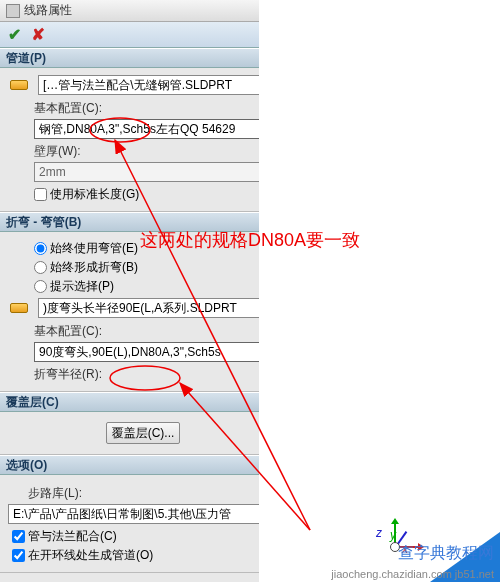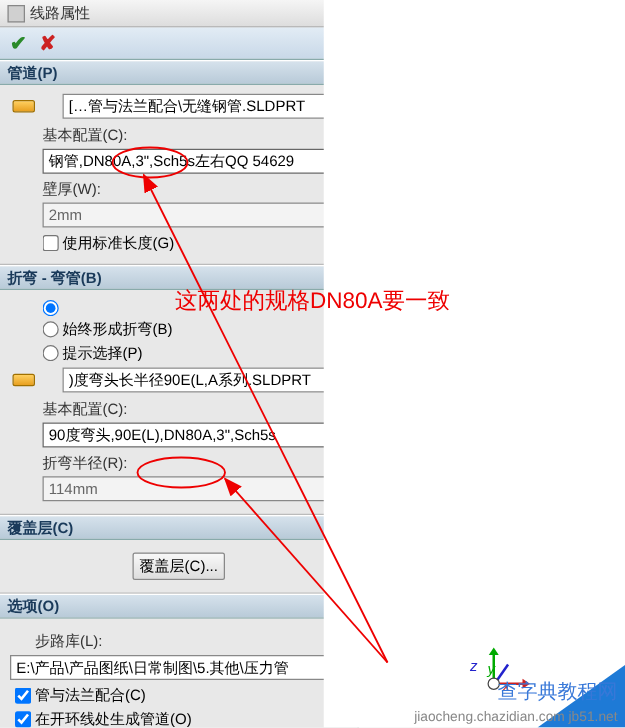--- a/index.html
+++ b/index.html
@@ -10,21 +10,21 @@
 .hdr-title{flex:1;color:#333;overflow:hidden;white-space:nowrap}
 .sq{width:14px;height:14px;border:1px solid #888;background:#eee;display:flex;align-items:center;justify-content:center;font-size:10px}
 .actionbar{height:26px;background:linear-gradient(#e2ecf5,#c8d8e8);border-bottom:1px solid #8aa;display:flex;align-items:center;gap:10px;padding:0 8px}
 .check{color:#2a8a2a;font-size:16px;font-weight:bold}
 .cross{color:#c22;font-size:16px;font-weight:bold}
 .sections{overflow:hidden}
 .sec-hdr{height:20px;background:linear-gradient(#d6e2ec,#b8cad8);border-top:1px solid #fff;border-bottom:1px solid #8aa;display:flex;align-items:center;padding:0 6px;justify-content:space-between}
 .sec-hdr span{color:#1a3a5a;font-weight:bold}
 .chev{color:#1a3a5a;font-size:10px}
 .sec-body{padding:6px 8px;background:#e8e8e8;border-bottom:1px solid #bbb}
-.row{display:flex;align-items:center;gap:20px;margin-bottom:4px}
+.row{display:flex;align-items:center;gap:8px;margin-bottom:4px}
 .ico{width:22px;height:22px;display:flex;align-items:center;justify-content:center}
 .ico-pipe{width:18px;height:10px;background:linear-gradient(#ffd060,#e8a020);border:1px solid #a07000;border-radius:2px}
 .field{flex:1;height:20px;background:#fff;border:1px solid #888;padding:0 4px;display:flex;align-items:center;overflow:hidden;white-space:nowrap}
 .field.ro{background:#f3f3f3;color:#666}
 .combo{flex:1;height:20px;background:#fff;border:1px solid #666;display:flex;align-items:center;position:relative}
 .combo-txt{flex:1;padding:0 4px;overflow:hidden;white-space:nowrap}
 .combo-btn{width:16px;height:18px;background:linear-gradient(#eee,#ccc);border-left:1px solid #888;display:flex;align-items:center;justify-content:center;font-size:8px}
 .lbl{color:#333;margin:4px 0 2px 26px}
 .indent{margin-left:26px}
 .radio-row,.chk-row{display:flex;align-items:center;gap:3px;margin:2px 0 2px 26px}
@@ -92,20 +92,21 @@
       </div>
     </div>
 
     <div class="sec-hdr">
       <span>折弯 - 弯管(B)</span>
       <span class="chev">⌃</span>
     </div>
     <div class="sec-body">
       <div class="radio-row">
           <input type="radio" name="b" checked="" style="">
+          <span>始终使用弯管(E)</span>
         </div>
       <div class="radio-row">
           <input type="radio" name="b" style="">
           <span>始终形成折弯(B)</span>
         </div>
       <div class="radio-row">
           <input type="radio" name="b" style="">
           <span>提示选择(P)</span>
         </div>
       <div class="row">
@@ -115,23 +116,20 @@
         <div class="field">)度弯头长半径90E(L,A系列.SLDPRT</div>
       </div>
       <div class="lbl">基本配置(C):</div>
       <div class="row indent">
         <div class="combo">
           <div class="combo-txt">90度弯头,90E(L),DN80A,3",Sch5s</div>
           <div class="combo-btn">▼</div>
         </div>
       </div>
       <div class="lbl">折弯半径(R):</div>
-      <div class="row indent">
-        <div class="field ro">114mm</div>
-      </div>
     </div>
 
     <div class="sec-hdr">
       <span>覆盖层(C)</span>
       <span class="chev">⌃</span>
     </div>
     <div class="sec-body">
       <div class="btn-row">
           <button class="btn">覆盖层(C)...</button>
         </div>

